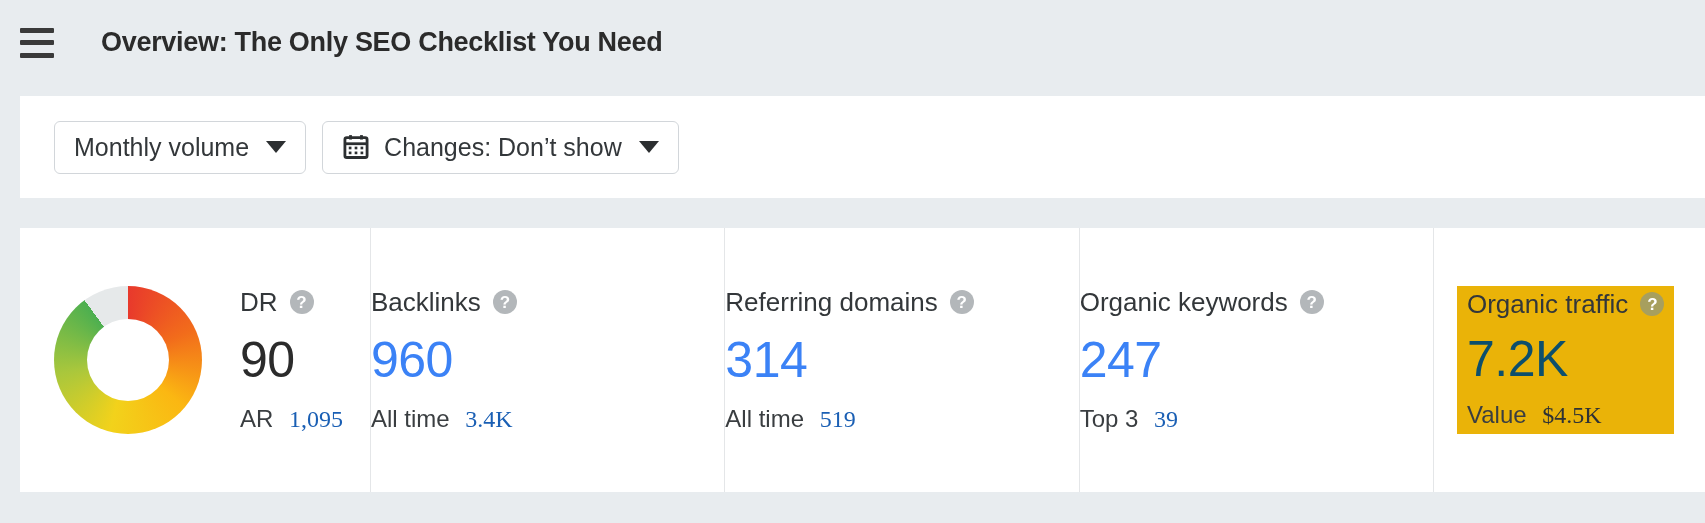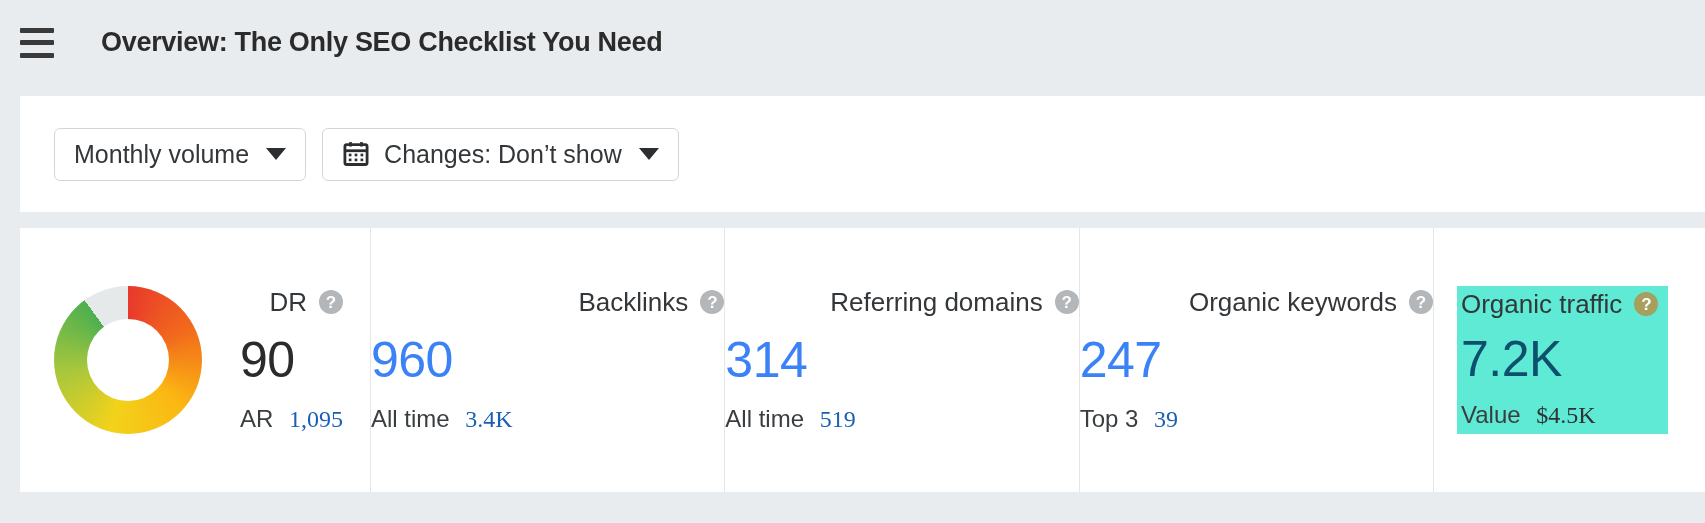--- a/index.html
+++ b/index.html
@@ -48,21 +48,21 @@
     margin-left: 47px;
     white-space: nowrap;
   }
 
   
   .filter-card {
     position: absolute;
     left: 20px;
     right: 0;
     top: 96px;
-    height: 116px;
+    height: 102px;
     background: #ffffff;
     box-sizing: border-box;
     display: flex;
     align-items: center;
     padding-left: 34px;
   }
   .filter-btn {
     height: 53px;
     border: 1px solid #d2d6da;
     border-radius: 6px;
@@ -152,21 +152,20 @@
     padding-left: 33px;
   }
 
   .m-head {
     font-size: 26px;
     color: #33373a;
     display: flex;
     align-items: center;
     white-space: nowrap;
     line-height: 1;
-    justify-content: flex-end;
   }
   .qmark {
     display: inline-flex;
     align-items: center;
     justify-content: center;
     width: 24px;
     height: 24px;
     border-radius: 50%;
     background: #b3b7ba;
     color: #ffffff;
@@ -198,23 +197,23 @@
   .m-sub .link {
     color: #1a5fb4;
     margin-left: 9px;
     cursor: pointer;
     font-family: Liberation Serif, serif;
   }
   .m-sub .link.plain { color: #2e3235; cursor: default; }
 
   
   .hl-wrap {
-    background: #5eead4;
+    background: #eab308;
     display: inline-block;
-    padding: 5px 10px 7px 4px;
+    padding: 5px 10px 7px 10px;
     margin-left: -10px;
     align-self: flex-start;
   }
   .hl-wrap .m-value { margin-top: 17px; }
   .hl-wrap .m-sub   { margin-top: 19px; margin-bottom: 0; }
   .hl-wrap .qmark { background: #a79f5e; }
 </style>
 </head>
 <body>
 

